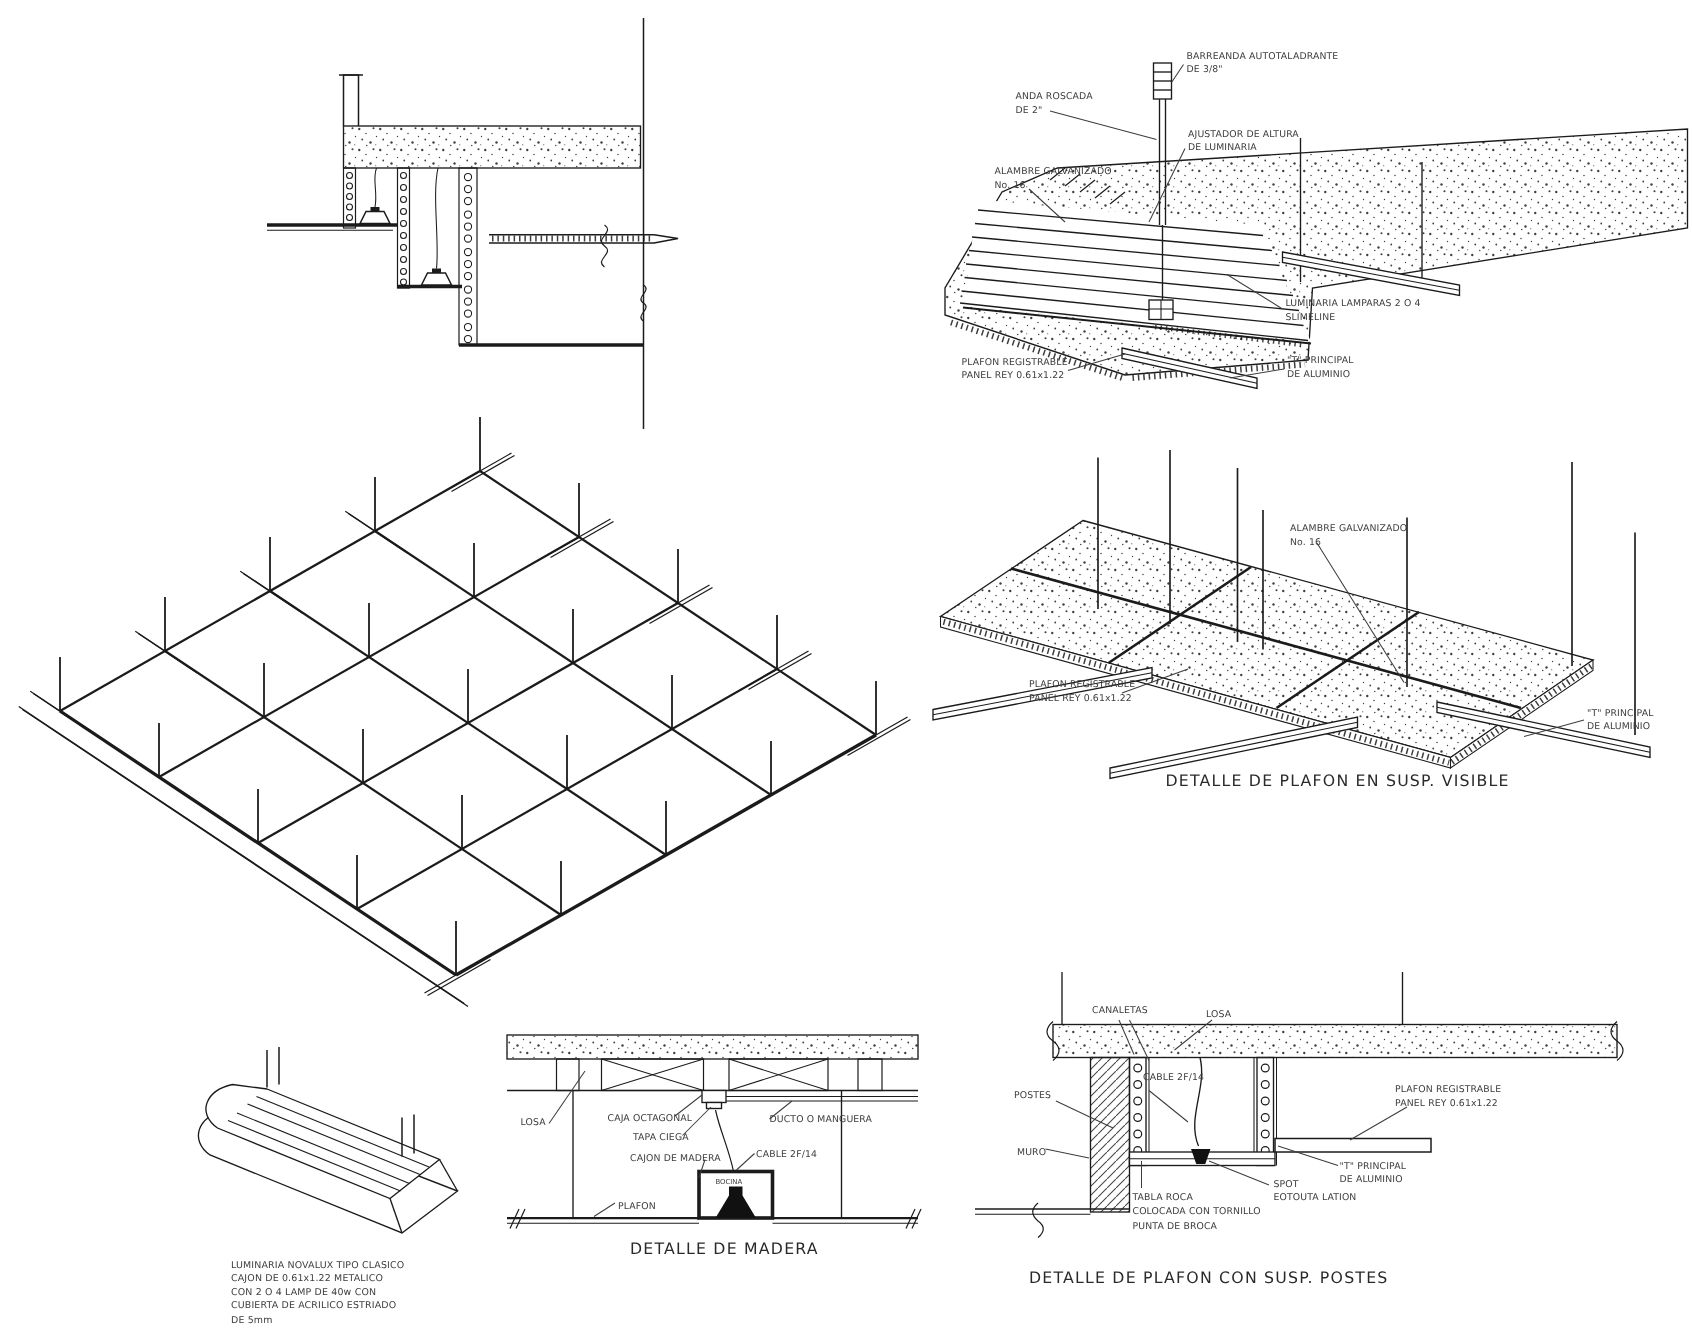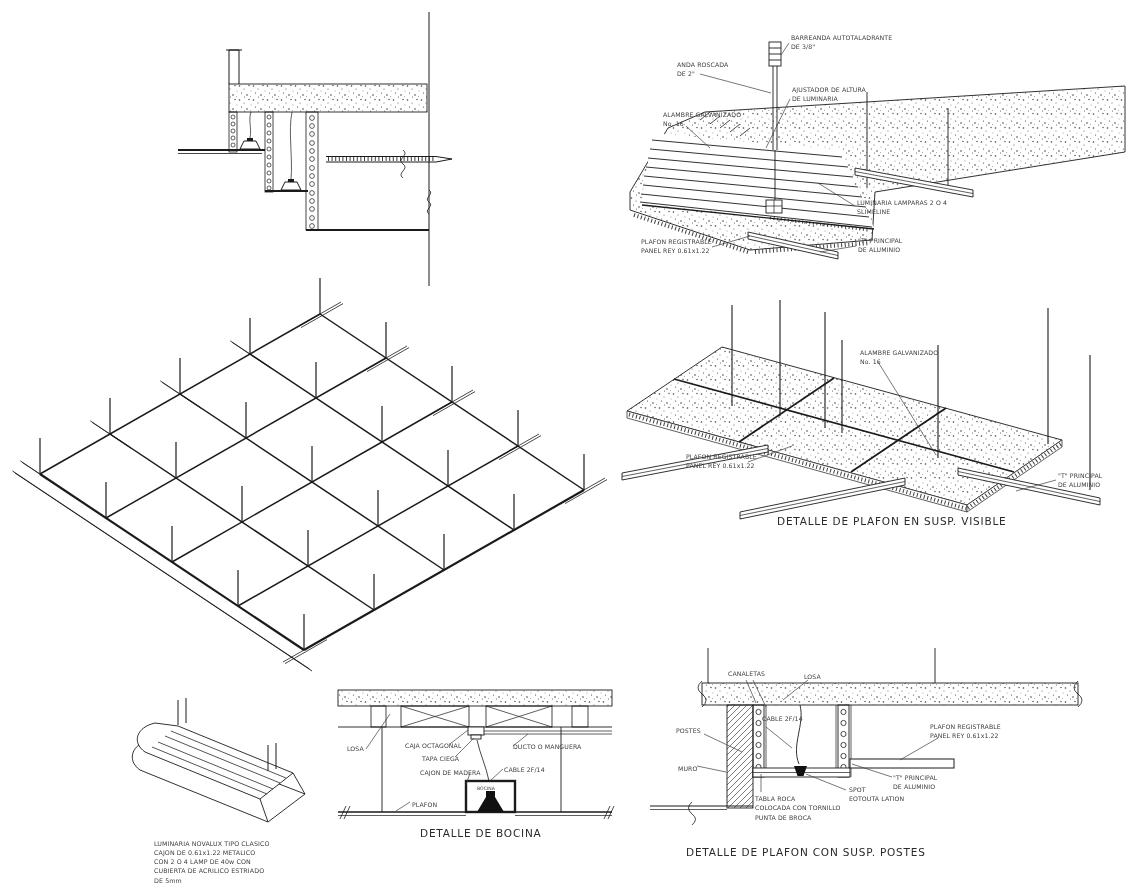--- a/index.html
+++ b/index.html
@@ -370,21 +370,21 @@
   <div class="caption" style="left:777px;top:515px">DETALLE DE PLAFON EN SUSP. VISIBLE</div>
 
   <div class="lbl" style="left:347px;top:744px">LOSA</div>
   <div class="lbl" style="left:405px;top:741px">CAJA OCTAGONAL</div>
   <div class="lbl" style="left:422px;top:754px">TAPA CIEGA</div>
   <div class="lbl" style="left:420px;top:768px">CAJON DE MADERA</div>
   <div class="lbl" style="left:513px;top:742px">DUCTO O MANGUERA</div>
   <div class="lbl" style="left:504px;top:765px">CABLE 2F/14</div>
   <div class="lbl inbox" style="left:477px;top:786px">BOCINA</div>
   <div class="lbl" style="left:412px;top:800px">PLAFON</div>
-  <div class="caption" style="left:420px;top:827px">DETALLE DE BOCINA</div>
+  <div class="caption" style="left:420px;top:827px">DETALLE DE MADERA</div>
 
   <div class="lbl" style="left:728px;top:669px">CANALETAS</div>
   <div class="lbl" style="left:804px;top:672px">LOSA</div>
   <div class="lbl" style="left:676px;top:726px">POSTES</div>
   <div class="lbl" style="left:762px;top:714px">CABLE 2F/14</div>
   <div class="lbl" style="left:678px;top:764px">MURO</div>
   <div class="lbl" style="left:755px;top:794px">TABLA ROCA
 COLOCADA CON TORNILLO
 PUNTA DE BROCA</div>
   <div class="lbl" style="left:849px;top:785px">SPOT

